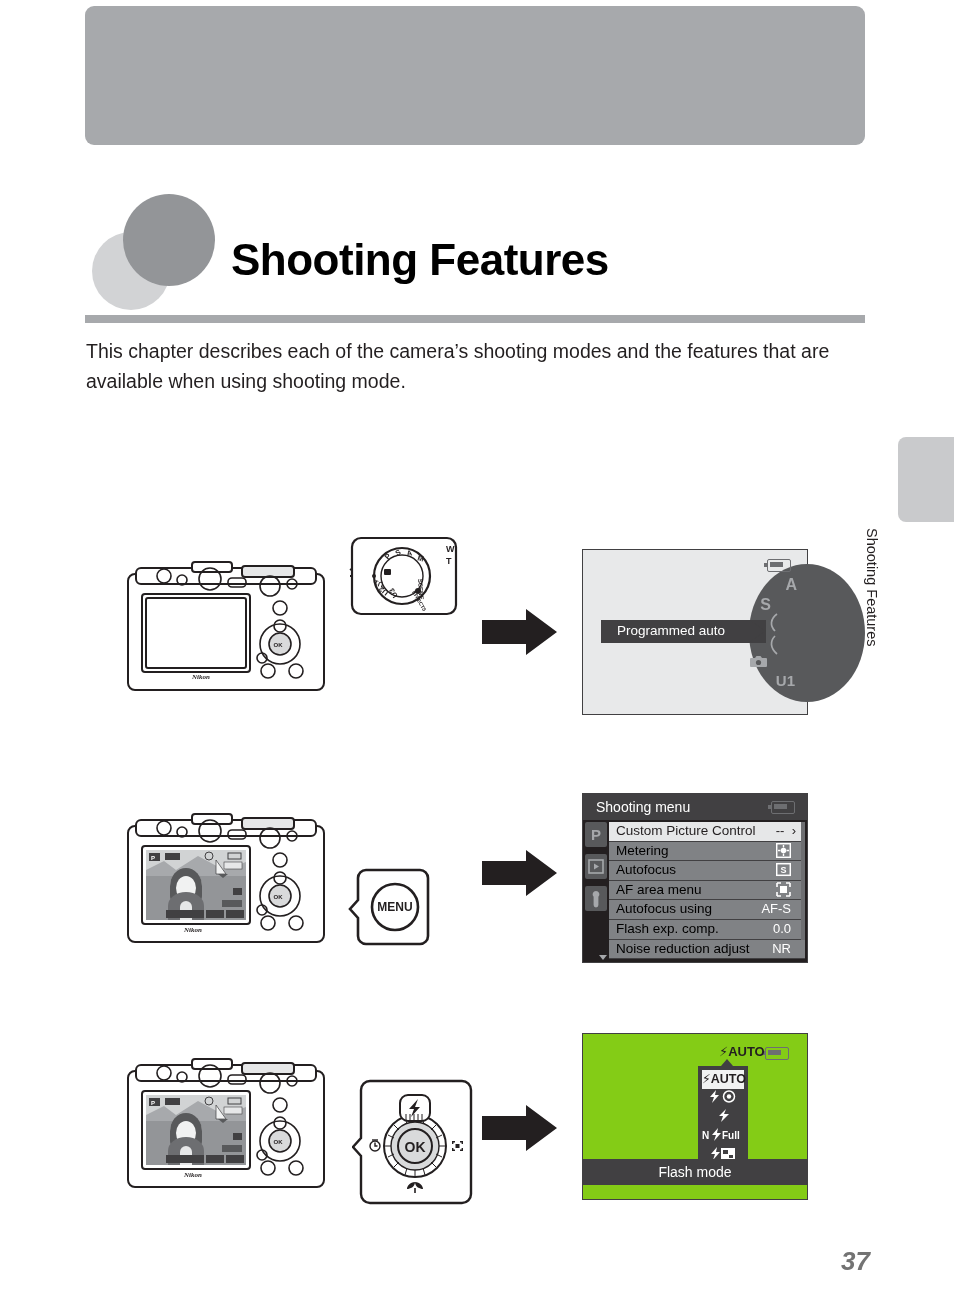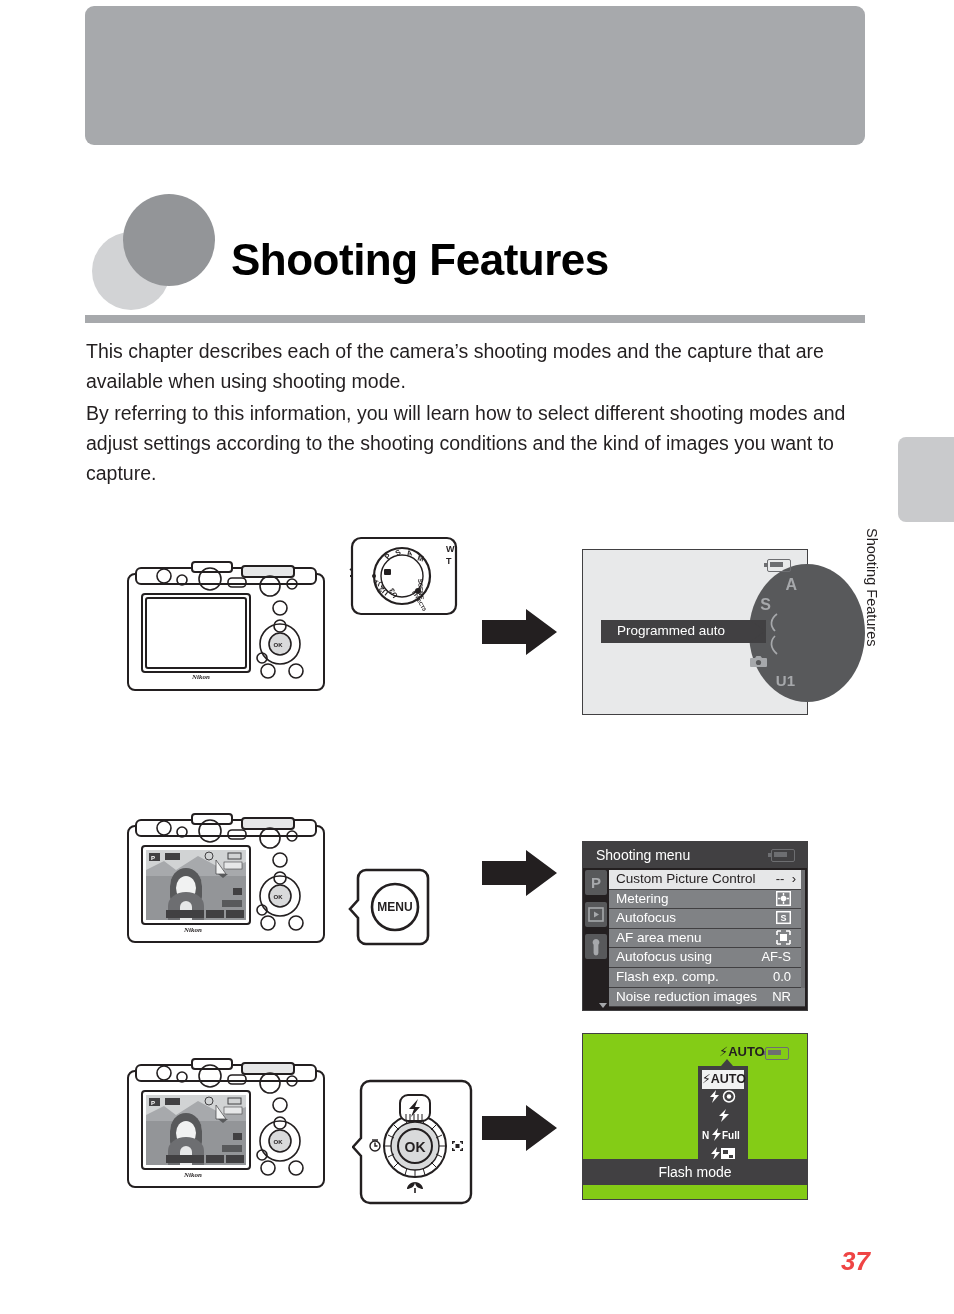--- a/index.html
+++ b/index.html
@@ -24,21 +24,21 @@
 
   
   .side-tab-box{position:absolute;left:898px;top:437px;width:56px;height:85px;
                 background:#c9cacc;border-radius:8px 0 0 8px;}
   .side-tab-label{position:absolute;left:880px;top:528px;width:200px;
                   font-size:14.5px;color:#231f20;
                   transform:rotate(90deg);transform-origin:left top;white-space:nowrap;}
 
   
   .page-num{position:absolute;right:84px;top:1246px;font-size:26px;font-style:italic;
-            font-weight:bold;color:#ef4444;}
+            font-weight:bold;color:#737373;}
   .arrow{position:absolute;width:75px;height:46px;}
 
   
   .cam{position:absolute;}
 
   
   .screen{position:absolute;width:226px;height:166px;background:#e8e9ea;
           border:1.5px solid #414042;box-sizing:border-box;}
 
   
@@ -65,21 +65,21 @@
                border:1.5px solid #414042;box-sizing:border-box;}
   .menu-title{position:absolute;left:0;top:0;width:100%;height:26px;background:#414042;}
   .menu-title span{position:absolute;left:13px;top:5px;color:#fff;font-size:14px;}
   .menu-tabs{position:absolute;left:2px;top:28px;width:22px;}
   .mtab{width:22px;height:25px;background:#58595b;margin-bottom:7px;position:relative;
         border-radius:2px;}
   .mtab-p{color:#a6a8ab;font-size:15px;font-weight:bold;text-align:center;line-height:25px;}
   .menu-list{position:absolute;left:26px;top:28px;width:196px;}
   .mrow{height:18.6px;background:#808285;border-bottom:1px solid #414042;position:relative;}
   .mrow.sel{background:#e6e7e8;}
-  .mrow .lbl{position:absolute;left:7px;top:1px;font-size:13.5px;color:#ffffff;white-space:nowrap;}
+  .mrow .lbl{position:absolute;left:7px;top:1px;font-size:13.5px;color:#000000;white-space:nowrap;}
   .mrow.sel .lbl{color:#231f20;}
   .mrow .val{position:absolute;right:14px;top:1px;font-size:13px;color:#fff;}
   .mrow.sel .val{color:#231f20;right:9px;}
   .mscroll{position:absolute;left:16px;bottom:2px;width:0;height:0;
            border-left:4px solid transparent;border-right:4px solid transparent;
            border-top:5px solid #a6a8ab;}
   .mbar{position:absolute;right:2px;top:28px;width:4px;height:118px;background:#6d6e71;}
 
   
   .flash-screen{position:absolute;width:226px;height:167px;background:#84cc16;
@@ -101,22 +101,21 @@
 </head>
 <body>
 
 <div class="header-bar"></div>
 <div class="circle-light"></div>
 <div class="circle-dark"></div>
 <div class="chapter-title">Shooting Features</div>
 <div class="rule"></div>
 
 <div class="intro">
-  <p>This chapter describes each of the camera’s shooting modes and the capture that are available when using shooting mode.</p>
-  <p>By referring to this information, you will learn how to select different shooting modes and adjust settings according to the shooting conditions and the kind of images you want to capture.</p>
+  <p>This chapter describes each of the camera’s shooting modes and the features that are available when using shooting mode.</p>
 </div>
 
 <div class="side-tab-box"></div>
 <div class="side-tab-label">Shooting Features</div>
 
 <div class="page-num">37</div>
 
 <svg class="cam" style="left:120px;top:548px;" width="220" height="155" viewBox="0 0 220 155">
   <g fill="#fff" stroke="#231f20" stroke-width="2">
     <rect x="8" y="26" width="196" height="116" rx="7"></rect>
@@ -252,21 +251,21 @@
 <svg style="position:absolute;left:348px;top:866px;" width="84" height="82" viewBox="0 0 84 82">
   <path d="M18,4 h54 a8,8 0 0 1 8,8 v58 a8,8 0 0 1 -8,8 h-54 a8,8 0 0 1 -8,-8 v-18 l-8,-9 l8,-9 v-22 a8,8 0 0 1 8,-8 z" fill="#fff" stroke="#231f20" stroke-width="2.6"></path>
   <circle cx="47" cy="41" r="23" fill="#fff" stroke="#231f20" stroke-width="2.6"></circle>
   <text x="47" y="45" font-size="12" font-weight="bold" fill="#231f20" text-anchor="middle">MENU</text>
 </svg>
 
 <svg class="arrow" style="left:482px;top:850px;" viewBox="0 0 75 46">
   <path d="M0,11 L44,11 L44,0 L75,23 L44,46 L44,35 L0,35 Z" fill="#231f20"></path>
 </svg>
 
-<div class="menu-screen" style="left:582px;top:793px;margin-top:48px;">
+<div class="menu-screen" style="left:582px;top:793px;">
   <div class="menu-title">
     <span>Shooting menu</span>
     <div class="batt" style="right:12px;top:7px;"></div>
   </div>
   <div class="menu-tabs">
     <div class="mtab mtab-p">P</div>
     <div class="mtab">
       <svg width="22" height="25" viewBox="0 0 22 25">
           <rect x="4" y="6" width="14" height="13" fill="none" stroke="#a6a8ab" stroke-width="1.6"></rect>
           <path d="M9,9.5 L14,12.5 L9,15.5 Z" fill="#a6a8ab"></path>
@@ -313,21 +312,21 @@
     </div>
     <div class="mrow">
       <span class="lbl">Autofocus using</span>
       <span class="val">AF-S</span>
     </div>
     <div class="mrow">
       <span class="lbl">Flash exp. comp.</span>
       <span class="val">0.0</span>
     </div>
     <div class="mrow">
-      <span class="lbl">Noise reduction images</span>
+      <span class="lbl">Noise reduction adjust</span>
       <span class="val">NR</span>
     </div>
   </div>
   <div class="mscroll"></div>
   <div class="mbar"></div>
 </div>
 
 <svg class="cam" style="left:120px;top:1045px;" width="220" height="155" viewBox="0 0 220 155">
   <g fill="#fff" stroke="#231f20" stroke-width="2">
     <rect x="8" y="26" width="196" height="116" rx="7"></rect>

